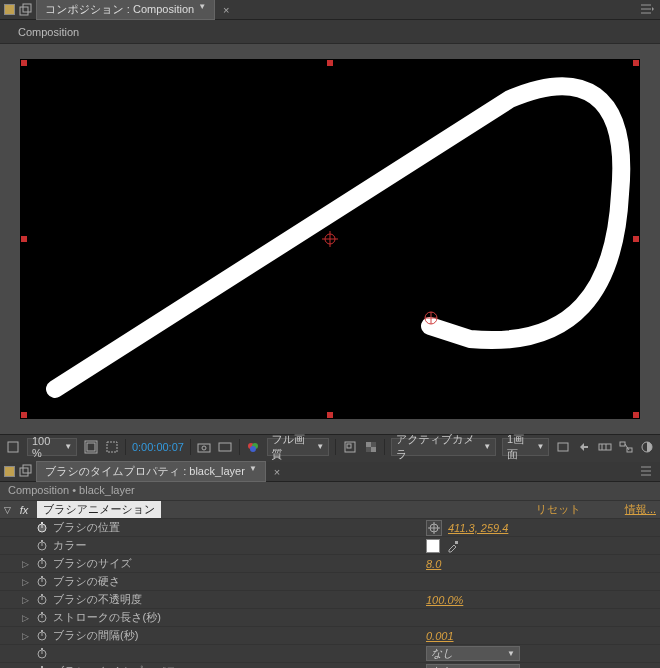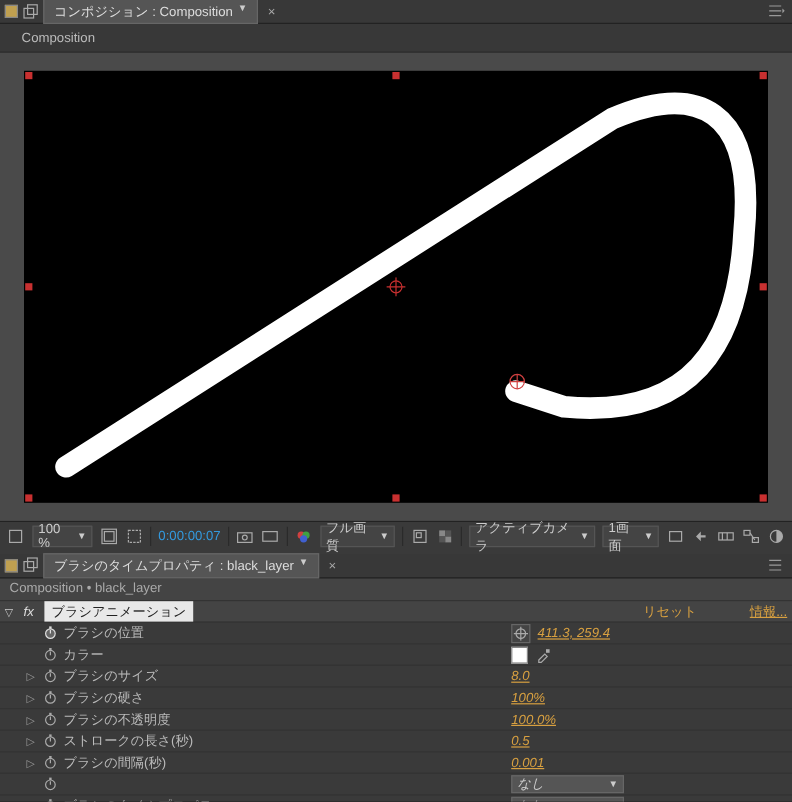--- a/index.html
+++ b/index.html
@@ -322,23 +322,20 @@
       <span class="twirl">▷</span>
       <span class="stopwatch">
         <svg width="13" height="13">
           <circle cx="6" cy="7" r="4" fill="none" stroke="#aaa"></circle>
           <rect x="5" y="1" width="2" height="2" fill="#aaa"></rect>
           <line x1="6" y1="7" x2="6" y2="4" stroke="#aaa"></line>
         </svg>
       </span>
       <span class="name">ブラシの硬さ</span>
       <span class="spacer"></span>
-      <span class="val-col">
-        <span class="hotval">100%</span>
-      </span>
     </div>
     <div class="prop-row">
       <span class="indent"></span>
       <span class="twirl">▷</span>
       <span class="stopwatch">
         <svg width="13" height="13">
           <circle cx="6" cy="7" r="4" fill="none" stroke="#aaa"></circle>
           <rect x="5" y="1" width="2" height="2" fill="#aaa"></rect>
           <line x1="6" y1="7" x2="6" y2="4" stroke="#aaa"></line>
         </svg>
@@ -354,23 +351,20 @@
       <span class="twirl">▷</span>
       <span class="stopwatch">
         <svg width="13" height="13">
           <circle cx="6" cy="7" r="4" fill="none" stroke="#aaa"></circle>
           <rect x="5" y="1" width="2" height="2" fill="#aaa"></rect>
           <line x1="6" y1="7" x2="6" y2="4" stroke="#aaa"></line>
         </svg>
       </span>
       <span class="name">ストロークの長さ(秒)</span>
       <span class="spacer"></span>
-      <span class="val-col">
-        <span class="hotval">0.5</span>
-      </span>
     </div>
     <div class="prop-row">
       <span class="indent"></span>
       <span class="twirl">▷</span>
       <span class="stopwatch">
         <svg width="13" height="13">
           <circle cx="6" cy="7" r="4" fill="none" stroke="#aaa"></circle>
           <rect x="5" y="1" width="2" height="2" fill="#aaa"></rect>
           <line x1="6" y1="7" x2="6" y2="4" stroke="#aaa"></line>
         </svg>

